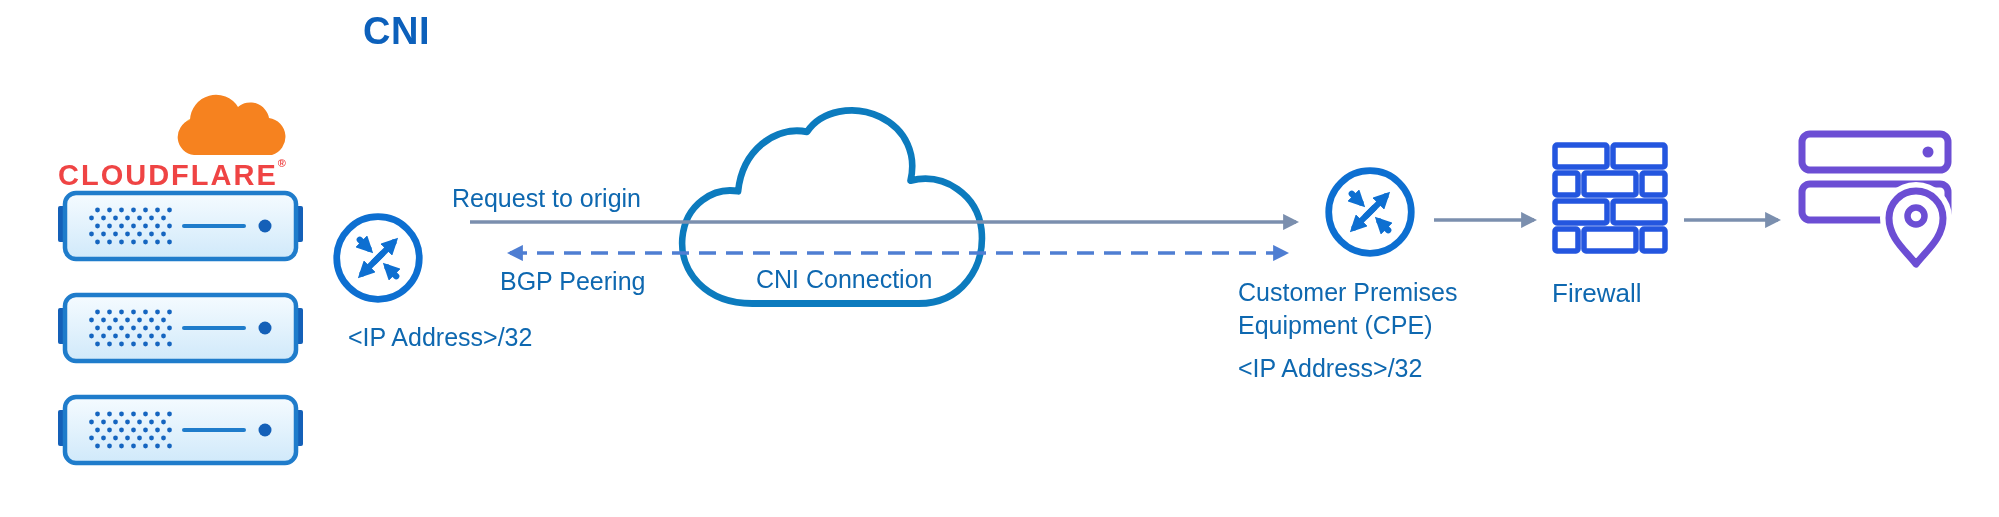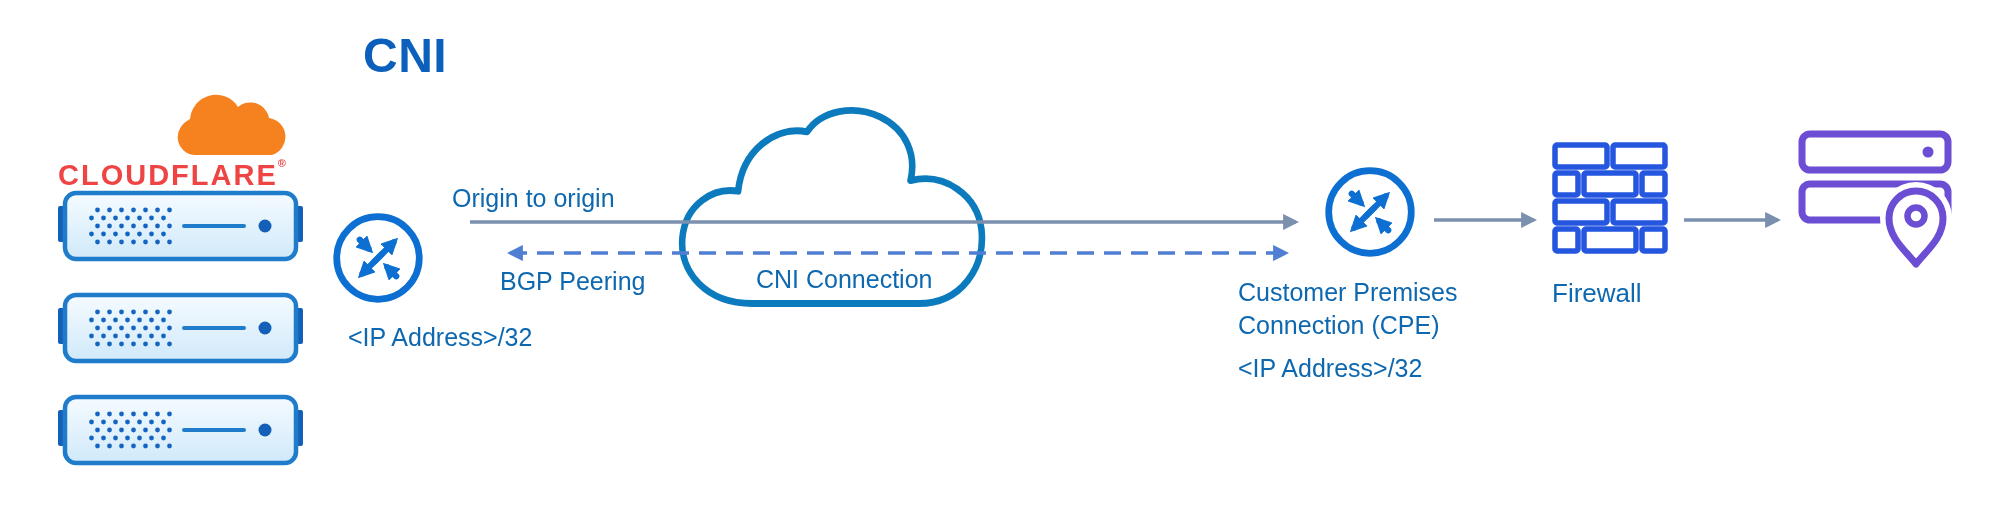--- a/index.html
+++ b/index.html
@@ -8,22 +8,22 @@
   #canvas {
     position:relative; width:1999px; height:517px;
     background:#ffffff; overflow:hidden;
   }
   .abs { position:absolute; }
   .lbl {
     position:absolute; color:#0e68b0; font-size:25px;
     white-space:nowrap; line-height:1.25;
   }
   .title {
-    position:absolute; left:363px; top:28px;
-    color:#0c60bb; font-size:48px; font-weight:600; letter-spacing:.5px;
+    position:absolute; left:363px; top:10px;
+    color:#0c60bb; font-size:38px; font-weight:600; letter-spacing:.5px;
   }
   .wordmark {
     position:absolute; left:58px; top:157px;
     color:#ef4444; font-size:29px; font-weight:800; letter-spacing:2px;
     white-space:nowrap;
   }
   .wordmark sup { font-size:11px; font-weight:700; vertical-align:18px; letter-spacing:0; }
   .cpe-name { left:1238px; top:276px; line-height:33px; }
   .cpe-ip   { left:1238px; top:353px; }
   .fw-lbl   { left:1552px; top:277px; width:116px; text-align:left; font-size:26px; }
@@ -109,30 +109,30 @@
              C326 158 302 192 260 192 Z" fill="#ffffff" stroke="#0c7bbe" stroke-width="6.5" stroke-linejoin="round"></path>
   </svg>
 
   <svg class="abs" style="left:0;top:0" width="1999" height="517" viewBox="0 0 1999 517">
     <line x1="470" y1="222" x2="1296" y2="222" stroke="#7b8fae" stroke-width="3.5" marker-end="url(#ah-slate)"></line>
     <line x1="510" y1="253" x2="1286" y2="253" stroke="#4f7ed2" stroke-width="3.5" stroke-dasharray="17 10" marker-start="url(#ah-blue)" marker-end="url(#ah-blue)"></line>
     <line x1="1434" y1="220" x2="1534" y2="220" stroke="#7b8fae" stroke-width="3.5" marker-end="url(#ah-slate)"></line>
     <line x1="1684" y1="220" x2="1778" y2="220" stroke="#7b8fae" stroke-width="3.5" marker-end="url(#ah-slate)"></line>
   </svg>
 
-  <div class="lbl" style="left:452px;top:183px">Origin to origin</div>
+  <div class="lbl" style="left:452px;top:183px">Request to origin</div>
   <div class="lbl" style="left:756px;top:264px">CNI Connection</div>
   <div class="lbl" style="left:500px;top:266px">BGP Peering</div>
 
   <svg class="abs" style="left:1322px;top:164px" width="96" height="96" viewBox="0 0 100 100">
       <use href="#router-sym"></use>
     </svg>
   <div class="lbl cpe-name">
     <div>Customer Premises</div>
-    <div>Connection (CPE)</div>
+    <div>Equipment (CPE)</div>
   </div>
   <div class="lbl cpe-ip">&lt;IP Address&gt;/32</div>
 
   <svg class="abs" style="left:1552px;top:142px" width="116" height="112" viewBox="0 0 116 112">
     <g fill="#ffffff" stroke="#2456df" stroke-width="5.5">
       <rect x="3" y="3" width="52" height="22" rx="2"></rect>
       <rect x="61" y="3" width="52" height="22" rx="2"></rect>
       <rect x="3" y="31" width="23" height="22" rx="2"></rect>
       <rect x="32" y="31" width="52" height="22" rx="2"></rect>
       <rect x="90" y="31" width="23" height="22" rx="2"></rect>

